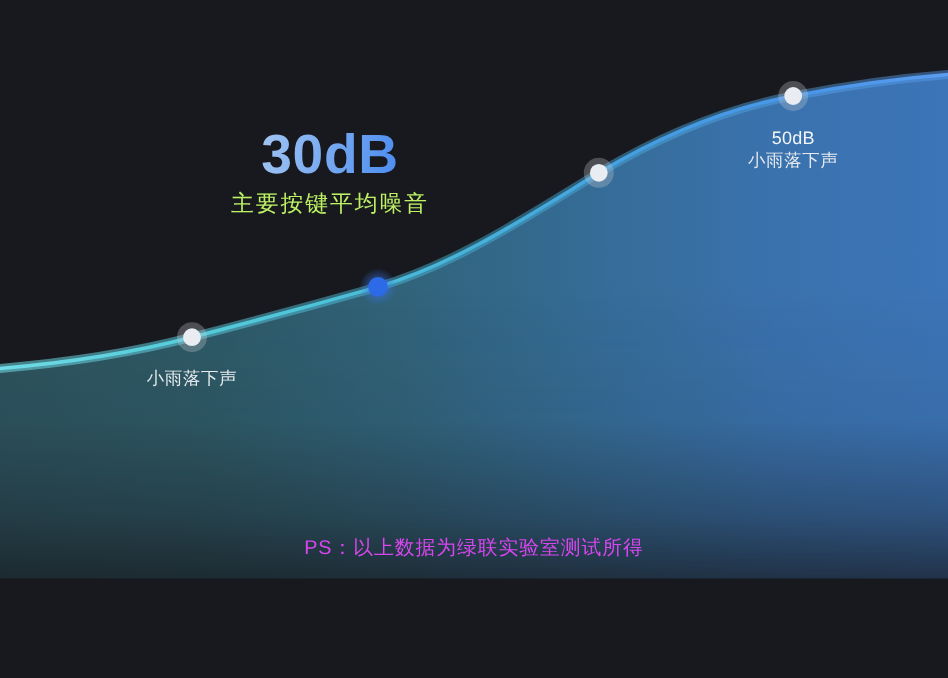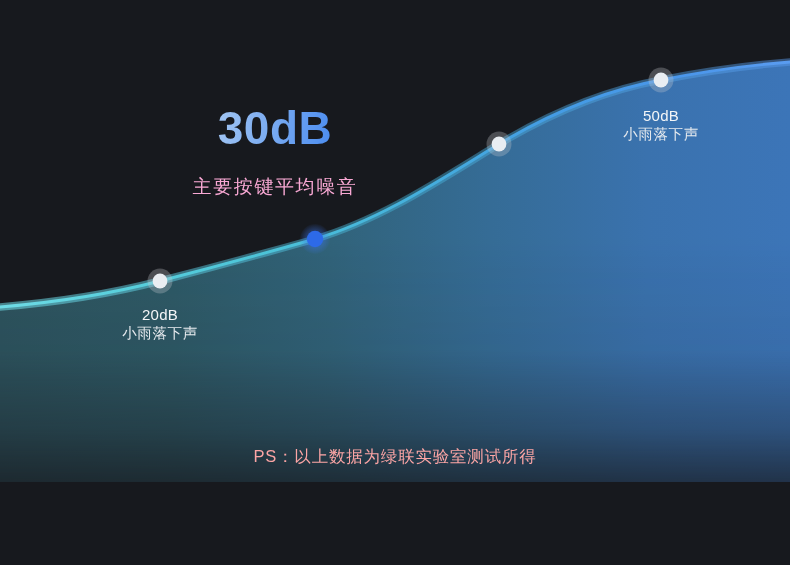--- a/index.html
+++ b/index.html
@@ -62,34 +62,34 @@
     font-weight: bold;
     letter-spacing: 0.5px;
     line-height: 1.05;
     background: linear-gradient(100deg, #cfe0f6 0%, #9dc2f2 28%, #4f8ff0 72%, #3d7ff0 100%);
     -webkit-background-clip: text;
     background-clip: text;
     color: transparent;
     -webkit-text-fill-color: transparent;
   }
   #main-callout .big-desc {
-    margin-top: 23px;
+    margin-top: 7px;
     font-size: 19px;
-    color: #f9a8d4;
+    color: #bef264;
     letter-spacing: 1.6px;
     line-height: 1.3;
   }
   #footnote {
     position: absolute;
     left: 0;
     top: 446px;
     width: 790px;
     text-align: center;
     font-size: 16.5px;
-    color: #fca5a5;
+    color: #d946ef;
     letter-spacing: 0.8px;
   }
   .pos-20 { left: 80px;  top: 306px; width: 160px; }
   .pos-40 { left: 419px; top: 171px; width: 160px; }
   .pos-50 { left: 581px; top: 107px; width: 160px; }
 </style>
 </head>
 <body>
 
 <div id="stage">
@@ -185,21 +185,20 @@
       <circle cx="315" cy="239" r="8.2" fill="#2d6ae8"></circle>
     </g>
   </svg>
 
   <div id="main-callout">
     <div class="big-value">30dB</div>
     <div class="big-desc">主要按键平均噪音</div>
   </div>
 
   <div class="label-group pos-20">
-    <div class="label-value">20dB</div>
     <div class="label-desc">小雨落下声</div>
   </div>
 
   <div class="label-group pos-40">
   </div>
 
   <div class="label-group pos-50">
     <div class="label-value">50dB</div>
     <div class="label-desc">小雨落下声</div>
   </div>

